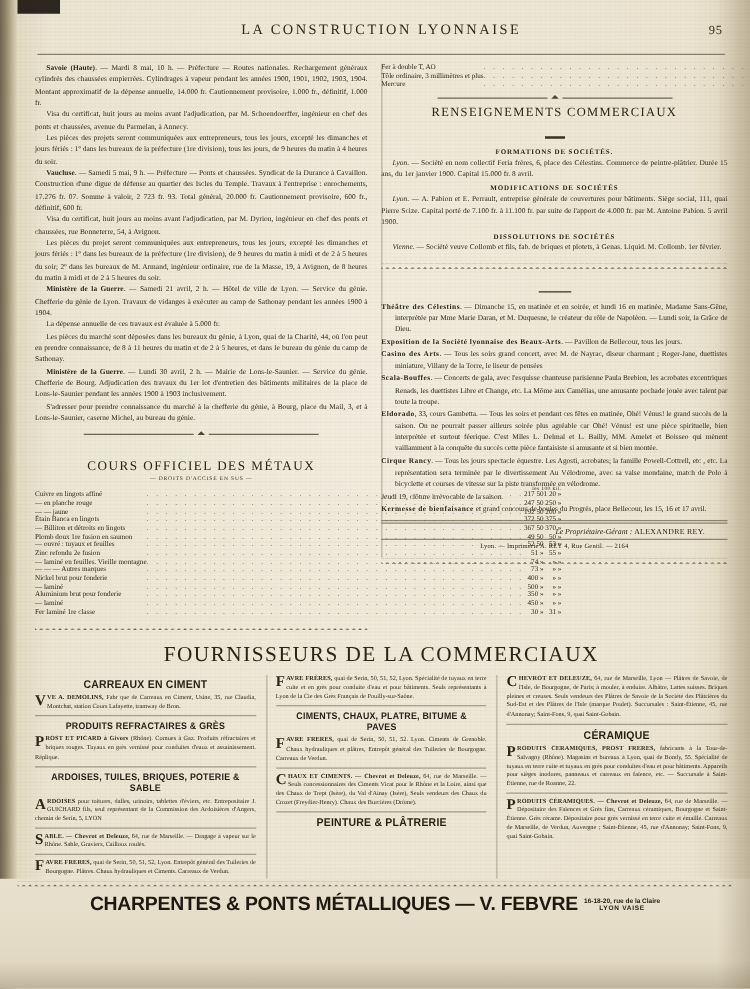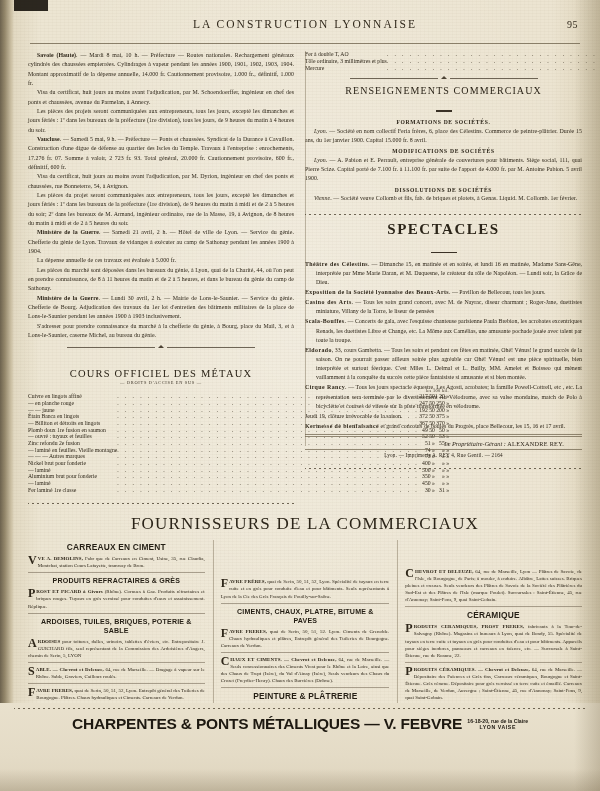--- a/index.html
+++ b/index.html
@@ -147,21 +147,21 @@
   .gerant .nm{ font-style:normal; font-variant:small-caps; letter-spacing:.3px;}
   .rule-thin{ height:1px; background:#6a5e47; opacity:.7; margin:2px 0; }
   .rule-db{ height:3px; border-top:1px solid #6a5e47; border-bottom:1px solid #6a5e47; opacity:.7; margin:3px 0;}
   .imprint{ text-align:center; font-size:5.2px; letter-spacing:.2px; margin:2px 0 3px; }
 
   
   h1.fourn{
     text-align:center; font-size:17px; letter-spacing:1.2px; font-weight:400;
     margin:4px 0 6px 0; color:#2b2418;
   }
-  .fcols{ display:flex; position:relative;align-items:flex-end; }
+  .fcols{ display:flex; position:relative; }
   .fcol{ width:33.33%; }
   .fcol.c1{ padding-right:8px; }
   .fcol.c2{ padding:0 8px; }
   .fcol.c3{ padding-left:8px; }
   .fdiv{ position:absolute; top:0; width:1px; height:182px; background:#7a6d54; opacity:.45; }
   .fdiv.d1{ left:33.33%; } .fdiv.d2{ left:66.66%; }
 
   h4.cat{
     text-align:center; font-size:9px; font-weight:bold; letter-spacing:.2px;
     margin:2px 0 3px 0; color:#241e14;
@@ -384,21 +384,20 @@
           <h3 class="sub">FORMATIONS DE SOCIÉTÉS.</h3>
           <p class="body"><span class="ital">Lyon</span><span>. — Société en nom collectif Feria frères, 6, place des Célestins. Commerce de peintre-plâtrier. Durée 15 ans, du 1er janvier 1900. Capital 15.000 fr. 8 avril.</span></p>
           <h3 class="sub">MODIFICATIONS DE SOCIÉTÉS</h3>
           <p class="body"><span class="ital">Lyon</span><span>. — A. Pabion et E. Perrault, entreprise générale de couvertures pour bâtiments. Siège social, 111, quai Pierre Scize. Capital porté de 7.100 fr. à 11.100 fr. par suite de l'apport de 4.000 fr. par M. Antoine Pabion. 5 avril 1900.</span></p>
           <h3 class="sub">DISSOLUTIONS DE SOCIÉTÉS</h3>
           <p class="body"><span class="ital">Vienne</span><span>. — Société veuve Collomb et fils, fab. de briques et plotets, à Genas. Liquid. M. Collomb. 1er février.</span></p>
         </div>
 
       <div class="zigzag"></div>
 
-      <h2 class="sec big">SPECTACLES</h2>
       <div class="dash-c thin"><span></span></div>
       <div id="spectacles">
           <p class="spec-item"><span class="lead">Théâtre des Célestins</span><span>. — Dimanche 15, en matinée et en soirée, et lundi 16 en matinée, Madame Sans-Gêne, interprétée par Mme Marie Daran, et M. Duquesne, le créateur du rôle de Napoléon. — Lundi soir, la Grâce de Dieu.</span></p>
           <p class="spec-item"><span class="lead">Exposition de la Société lyonnaise des Beaux-Arts</span><span>. — Pavillon de Bellecour, tous les jours.</span></p>
           <p class="spec-item"><span class="lead">Casino des Arts</span><span>. — Tous les soirs grand concert, avec M. de Nayrac, diseur charmant ; Roger-Jane, duettistes miniature, Villany de la Torre, le liseur de pensées</span></p>
           <p class="spec-item"><span class="lead">Scala-Bouffes</span><span>. — Concerts de gala, avec l'esquisse chanteuse parisienne Paula Brebion, les acrobates excentriques Renads, les duettistes Libre et Change, etc. La Môme aux Camélias, une amusante pochade jouée avec talent par toute la troupe.</span></p>
           <p class="spec-item"><span class="lead">Eldorado</span><span>, 33, cours Gambetta. — Tous les soirs et pendant ces fêtes en matinée, Ohé! Vénus! le grand succès de la saison. On ne pourrait passer ailleurs soirée plus agréable car Ohé! Vénus! est une pièce spirituelle, bien interprétée et surtout féerique. C'est Mlles L. Delmal et L. Bailly, MM. Amelet et Boisseo qui mènent vaillamment à la conquête du succès cette pièce fantaisiste si amusante et si bien montée.</span></p>
           <p class="spec-item"><span class="lead">Cirque Rancy</span><span>. — Tous les jours spectacle équestre. Les Agosti, acrobates; la famille Powell-Cottrell, etc , etc. La représentation sera terminée par le divertissement Au Vélodrome, avec sa valse mondaine, match de Polo à bicyclette et courses de vitesse sur la piste transformée en vélodrome.</span></p>
           <p class="spec-item"><span>Jeudi 19, clôture irrévocable de la saison.</span></p>
           <p class="spec-item"><span class="lead">Kermesse de bienfaisance</span><span> et grand concours de boules du Progrès, place Bellecour, les 15, 16 et 17 avril.</span></p>

